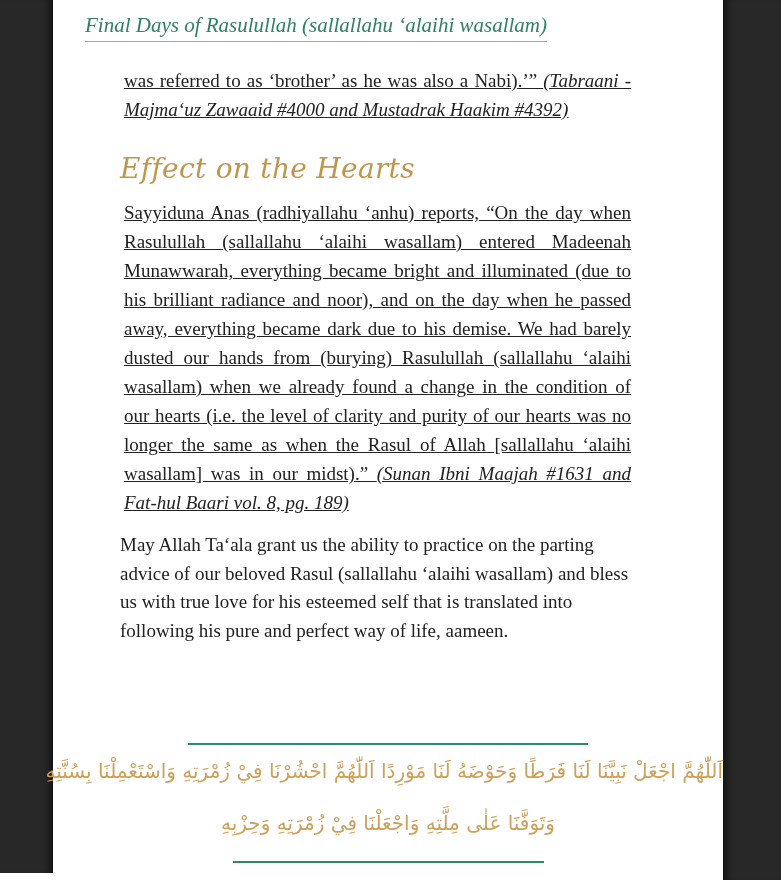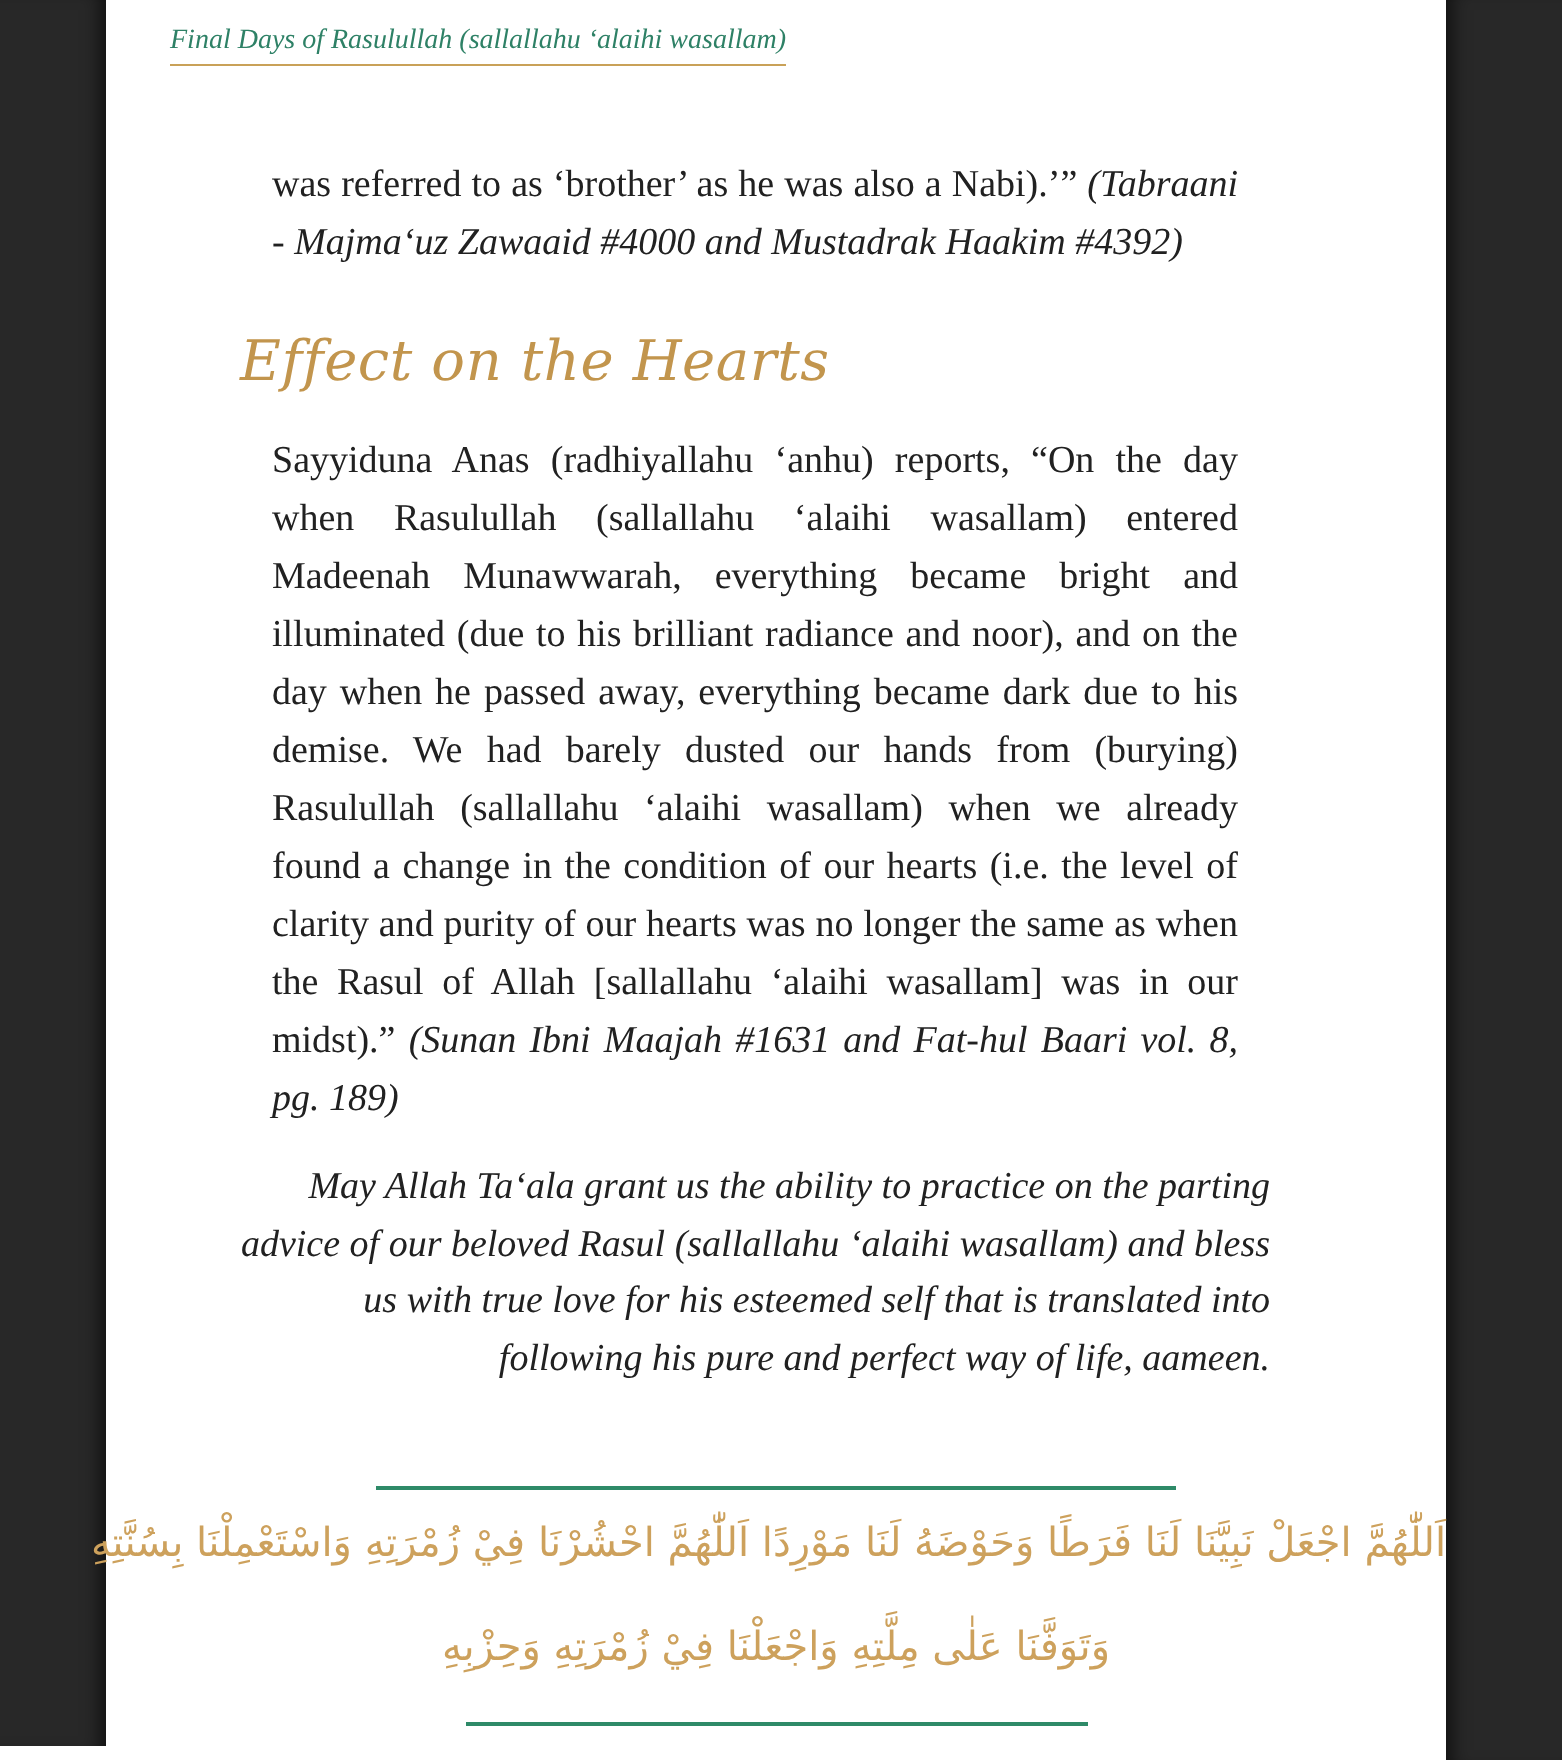--- a/index.html
+++ b/index.html
@@ -41,58 +41,58 @@
     width: 670px;
     height: 880px;
     background: #ffffff;
   }
   .running-header {
     position: absolute;
     left: 32px;
     top: 13px;
     display: inline-block;
     font-style: italic;
-    font-size: 14px;
+    font-size: 21px;
     color: #2e8166;
     padding-bottom: 3px;
     border-bottom: 1.5px solid #c9a158;
     white-space: nowrap;
   }
   .content {
     position: absolute;
     left: 67px;
     top: 62px;
     width: 515px;
     color: #212121;
   }
   .para {
-    margin: 16px;
+    margin: 4px;
     font-size: 19px;
     line-height: 29px;
     text-align: justify;
+    text-decoration: underline;
   }
   .citation {
     font-style: italic;
   }
   .section-heading {
     margin: 26px 0 10px 0;
     font-family: "DejaVu Serif", serif;
     font-style: italic;
     font-weight: normal;
     font-size: 28px;
     line-height: 38px;
     color: #c2954d;
     letter-spacing: 0.3px;
   }
   .closing-dua {
     margin: 14px 0 0 0;
     font-size: 19px;
     line-height: 28.5px;
-    font-style: italic;
-    text-align: right;
+    text-align: left;
   }
   .arabic-block {
     position: absolute;
     left: 0;
     top: 743px;
     width: 670px;
   }
   .rule {
     height: 2px;
     background: #2e8a68;

